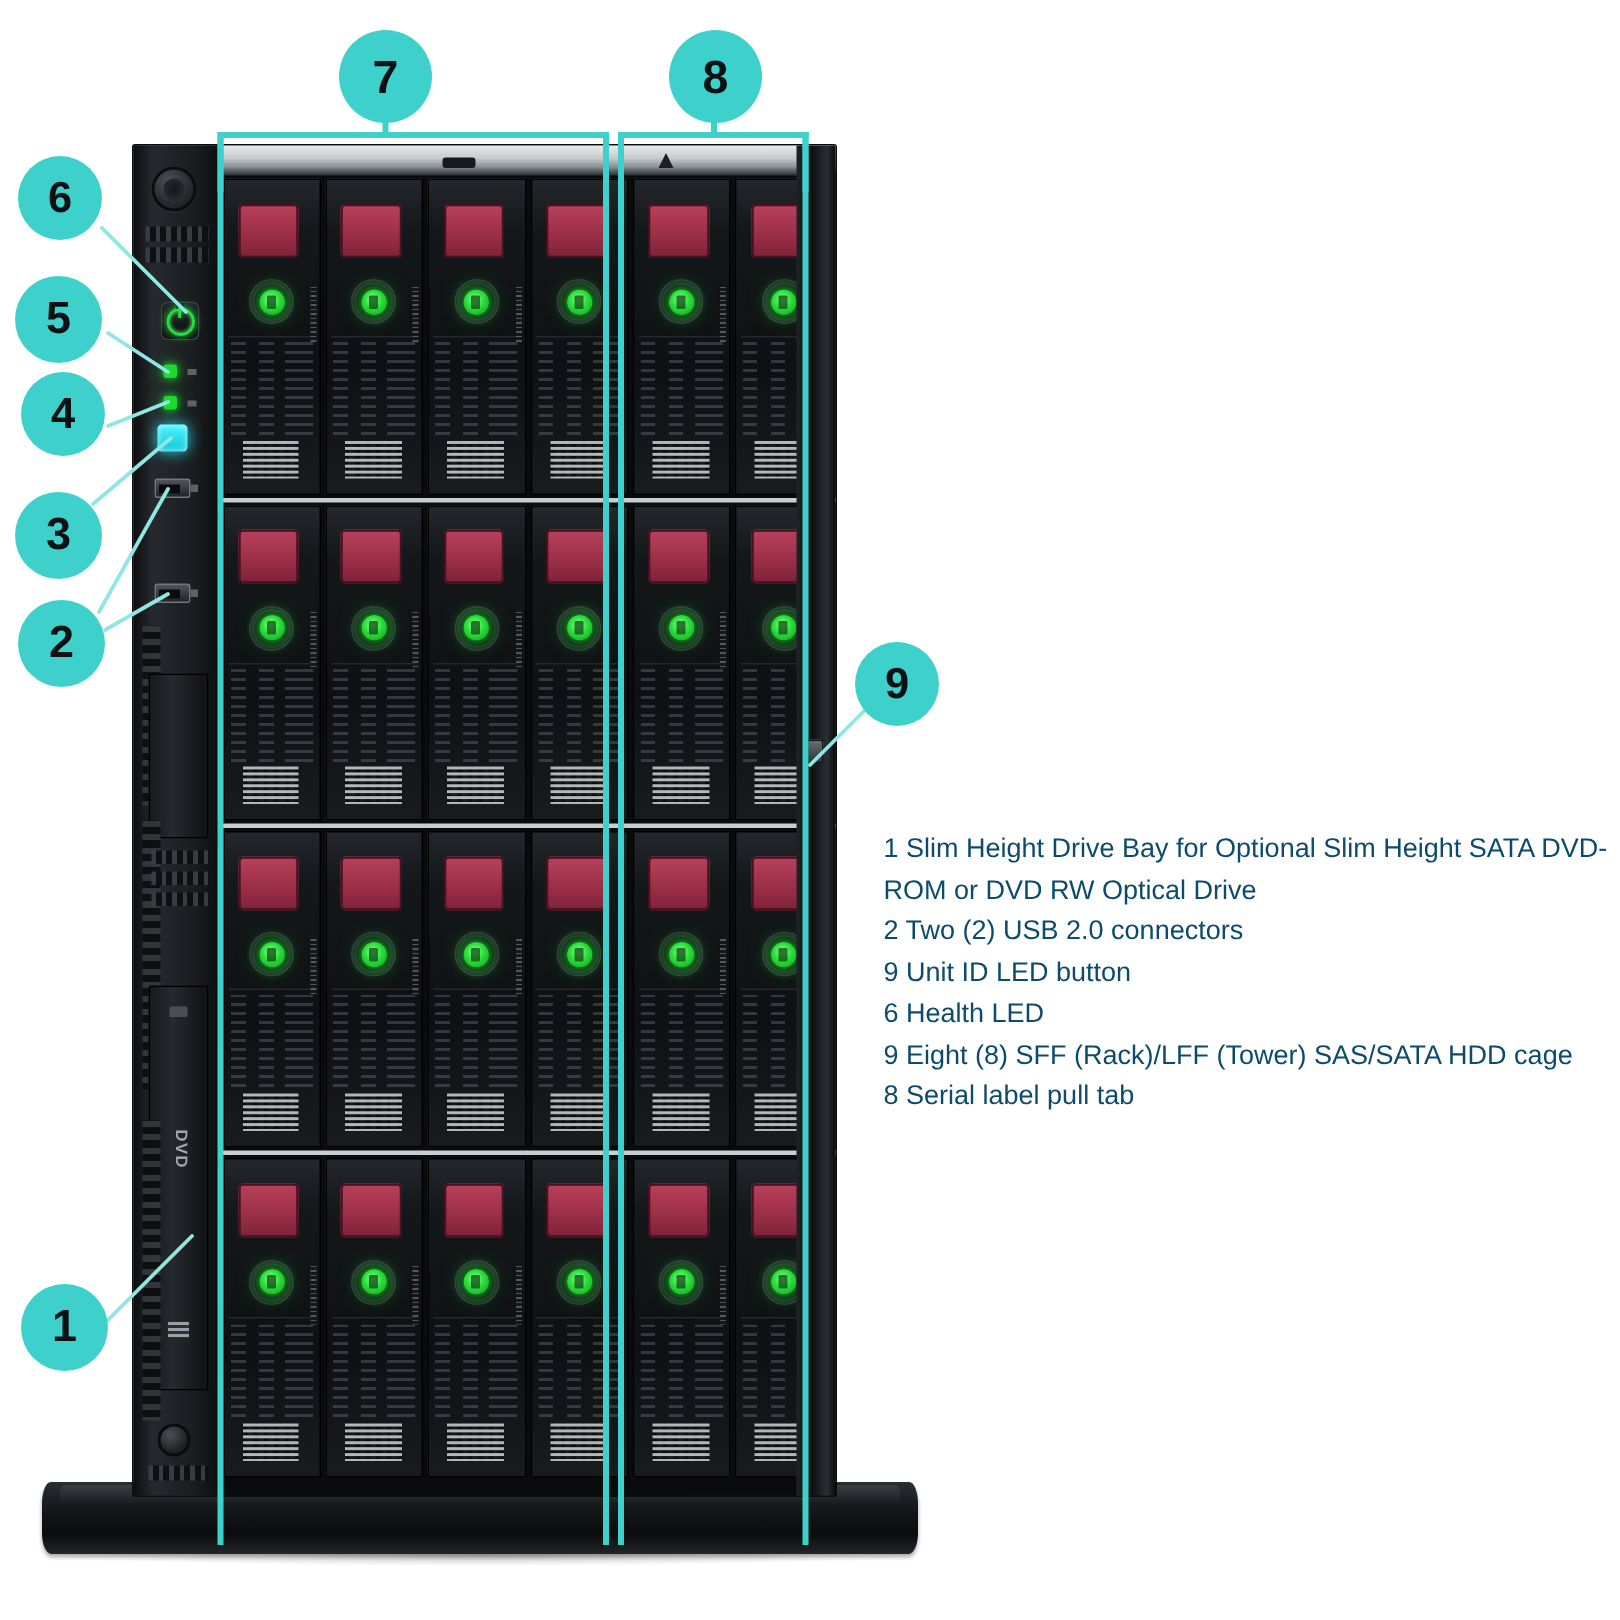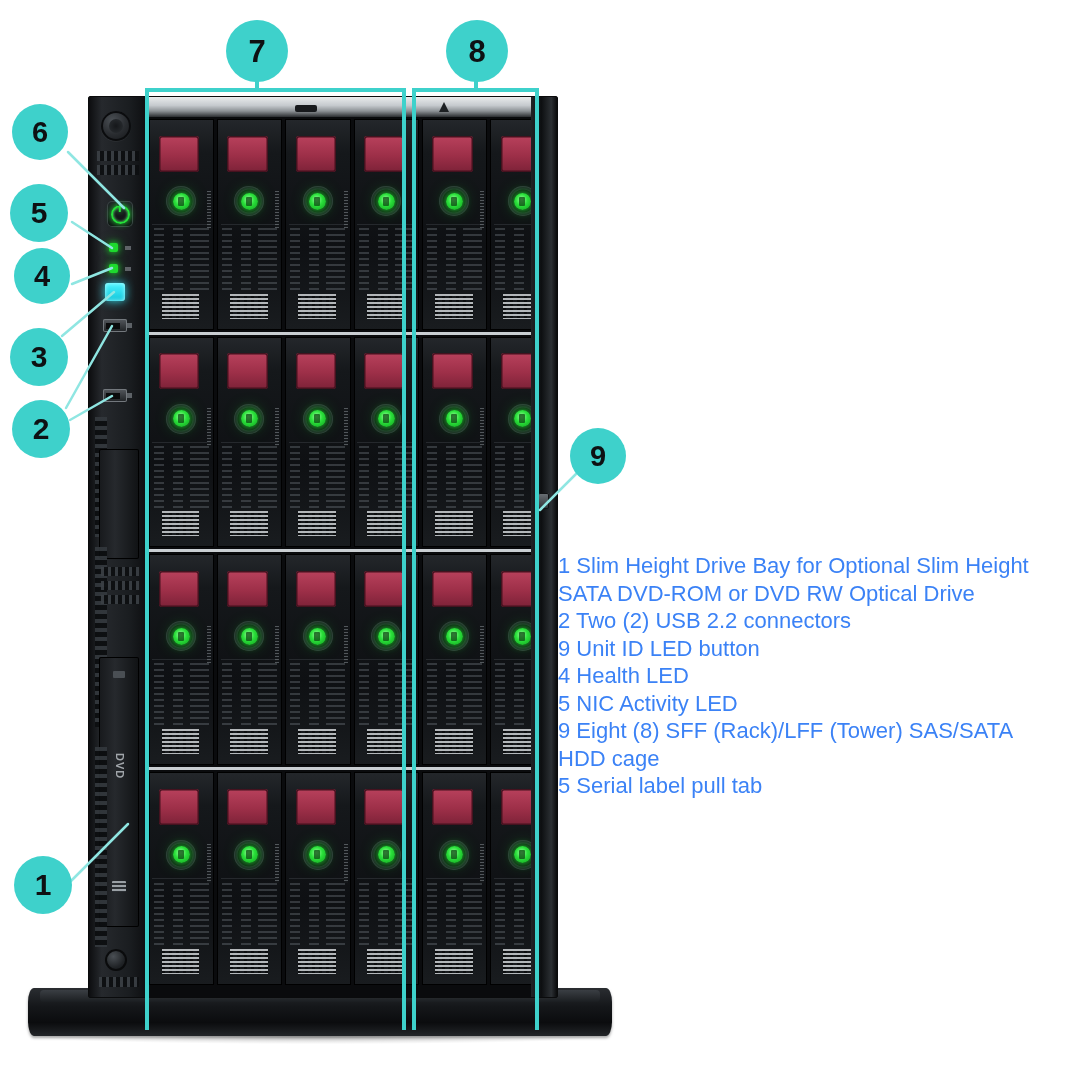--- a/index.html
+++ b/index.html
@@ -377,25 +377,25 @@
     justify-content: center;
     font-weight: bold;
     font-family: "Liberation Sans", sans-serif;
     line-height: 1;
     box-shadow: 0 0 0 0 rgba(0,0,0,0);
   }
 
   
   .legend {
     position: absolute;
-    left: 558px;
+    left: 589px;
     top: 552px;
     width: 492px;
-    color: #3b82f6;
-    font-size: 22px;
+    color: #0c4a6e;
+    font-size: 18px;
     line-height: 27.5px;
     font-family: "Liberation Sans", sans-serif;
   }
   .legend-item {
     margin: 0;
     padding: 0;
   }
 </style>
 </head>
 <body>
@@ -769,21 +769,20 @@
   </div>
   <div class="callout" style="left:14px; top:856px; width:58px; height:58px; font-size:30px;">
     <span>1</span>
   </div>
   <div class="callout" style="left:570px; top:428px; width:56px; height:56px; font-size:29px;">
     <span>9</span>
   </div>
 
   <div class="legend" id="legend">
       <p class="legend-item">1 Slim Height Drive Bay for Optional Slim Height SATA DVD-ROM or DVD RW Optical Drive</p>
-      <p class="legend-item">2 Two (2) USB 2.2 connectors</p>
+      <p class="legend-item">2 Two (2) USB 2.0 connectors</p>
       <p class="legend-item">9 Unit ID LED button</p>
-      <p class="legend-item">4 Health LED</p>
-      <p class="legend-item">5 NIC Activity LED</p>
+      <p class="legend-item">6 Health LED</p>
       <p class="legend-item">9 Eight (8) SFF (Rack)/LFF (Tower) SAS/SATA HDD cage</p>
-      <p class="legend-item">5 Serial label pull tab</p>
+      <p class="legend-item">8 Serial label pull tab</p>
     </div>
 
 </div>
 
 </body></html>

